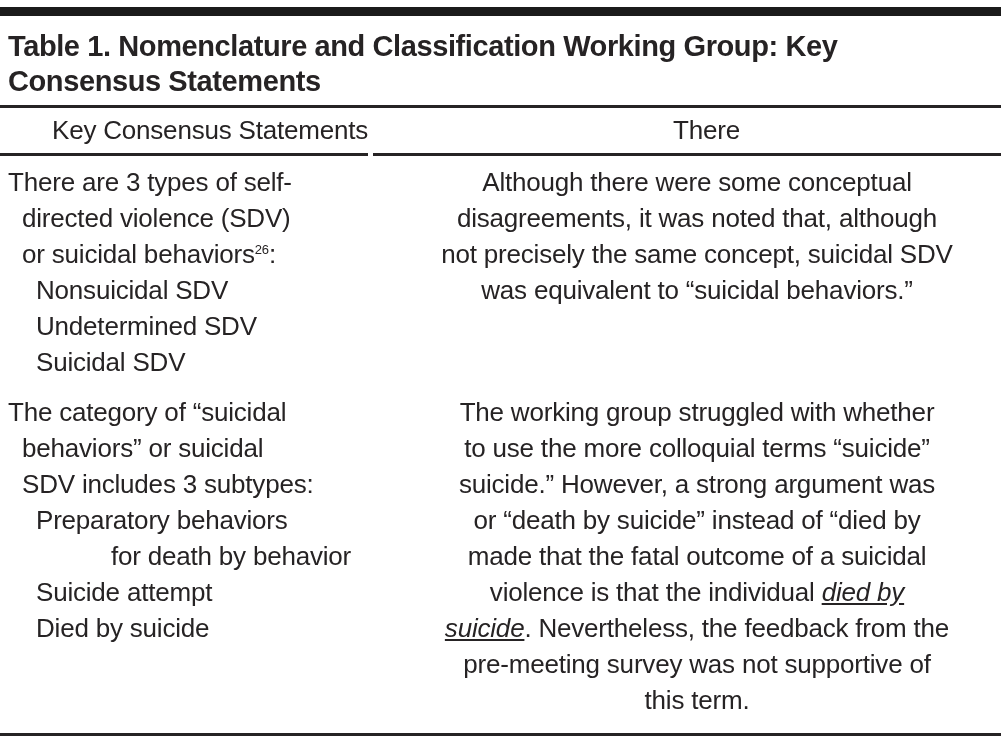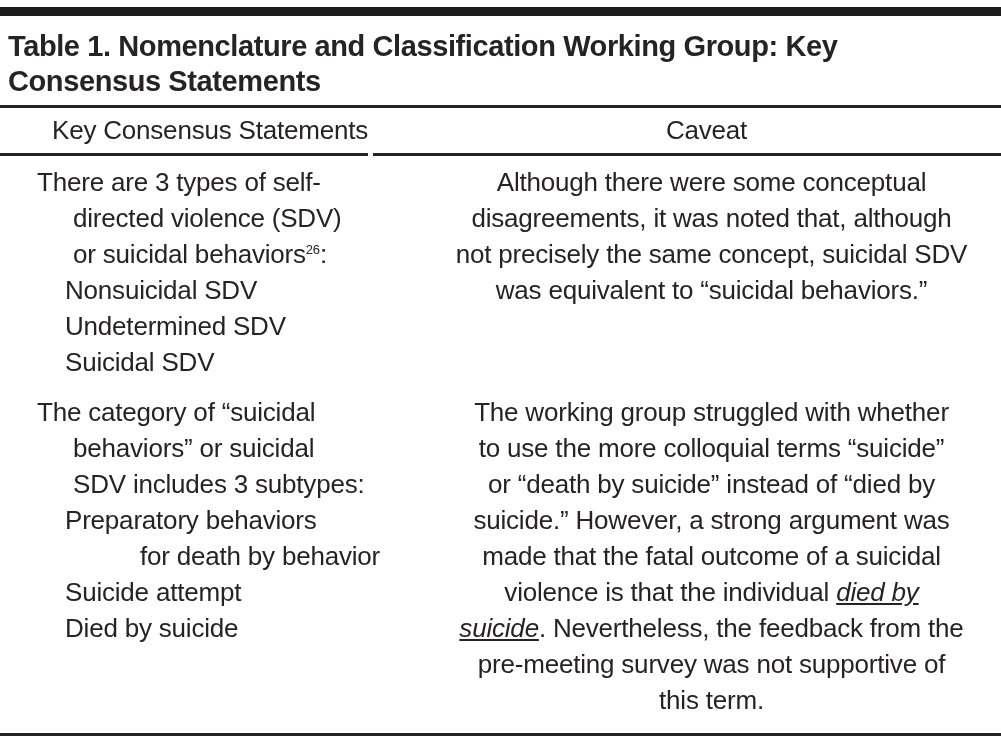--- a/index.html
+++ b/index.html
@@ -36,28 +36,28 @@
   .thead{display:flex;align-items:flex-start;padding:7px 0;margin-left:44px;}
   .th{font-size:26px;line-height:31px;letter-spacing:-0.2px;}
   .col1{width:368px;box-sizing:border-box;}
   .col2{flex:1;box-sizing:border-box;text-align:center;}
   .th.col1{padding-left:8px;}
   .th.col2{text-align:center;}
   .rule-under-header{display:flex;height:3px;background:transparent;}
   .rule-under-header .seg-left{width:368px;height:3px;background:var(--rule);}
   .rule-under-header .seg-gap{width:5px;height:3px;background:var(--bg);}
   .rule-under-header .seg-right{flex:1;height:3px;background:var(--rule);}
-  .row{display:flex;align-items:flex-start;padding-top:8px;padding-left:29px;}
+  .row{display:flex;align-items:flex-start;padding-top:8px;}
   .row + .row{padding-top:14px;}
   .cell{font-size:26px;line-height:36px;letter-spacing:-0.2px;}
   .cell.col1{padding-left:8px;}
   .cell.col2{padding-left:29px;padding-right:4px;}
   .stmt-line,.cav-line{white-space:nowrap;}
   .ind0{margin-left:0;}
-  .ind1{margin-left:36px;}
+  .ind1{margin-left:14px;}
   .ind2{margin-left:28px;}
   .ind3{margin-left:103px;}
   sup{
     font-size:13px;
     line-height:0;
     vertical-align:baseline;
     position:relative;
     top:-9px;
   }
   i{font-style:italic;text-decoration:underline;}
@@ -71,21 +71,21 @@
 
 <div class="page">
   <div class="top-bar"></div>
 
   <h1 class="table-title">Table 1. Nomenclature and Classification Working Group: Key Consensus Statements</h1>
 
   <div class="rule rule-under-title"></div>
 
   <div class="thead">
     <div class="th col1">Key Consensus Statements</div>
-    <div class="th col2">Caveat</div>
+    <div class="th col2">There</div>
   </div>
 
   <div class="rule-under-header">
     <span class="seg-left"></span>
     <span class="seg-gap"></span>
     <span class="seg-right"></span>
   </div>
 
   <div id="table-body">
       <div class="row">
@@ -110,22 +110,22 @@
           <div class="stmt-line ind1"><span>behaviors” or suicidal</span></div>
           <div class="stmt-line ind1"><span>SDV includes 3 subtypes:</span></div>
           <div class="stmt-line ind2"><span>Preparatory behaviors</span></div>
           <div class="stmt-line ind3"><span>for death by behavior</span></div>
           <div class="stmt-line ind2"><span>Suicide attempt</span></div>
           <div class="stmt-line ind2"><span>Died by suicide</span></div>
         </div>
         <div class="cell col2">
           <div class="cav-line"><span>The working group struggled with whether</span></div>
           <div class="cav-line"><span>to use the more colloquial terms “suicide”</span></div>
+          <div class="cav-line"><span>suicide.” However, a strong argument was</span></div>
           <div class="cav-line"><span>or “death by suicide” instead of “died by</span></div>
-          <div class="cav-line"><span>suicide.” However, a strong argument was</span></div>
           <div class="cav-line"><span>made that the fatal outcome of a suicidal</span></div>
           <div class="cav-line"><span>violence is that the individual </span><i>died by</i></div>
           <div class="cav-line"><i>suicide</i><span>. Nevertheless, the feedback from the</span></div>
           <div class="cav-line"><span>pre-meeting survey was not supportive of</span></div>
           <div class="cav-line"><span>this term.</span></div>
         </div>
       </div>
     </div>
 
   <div class="bottom-rule"></div>

